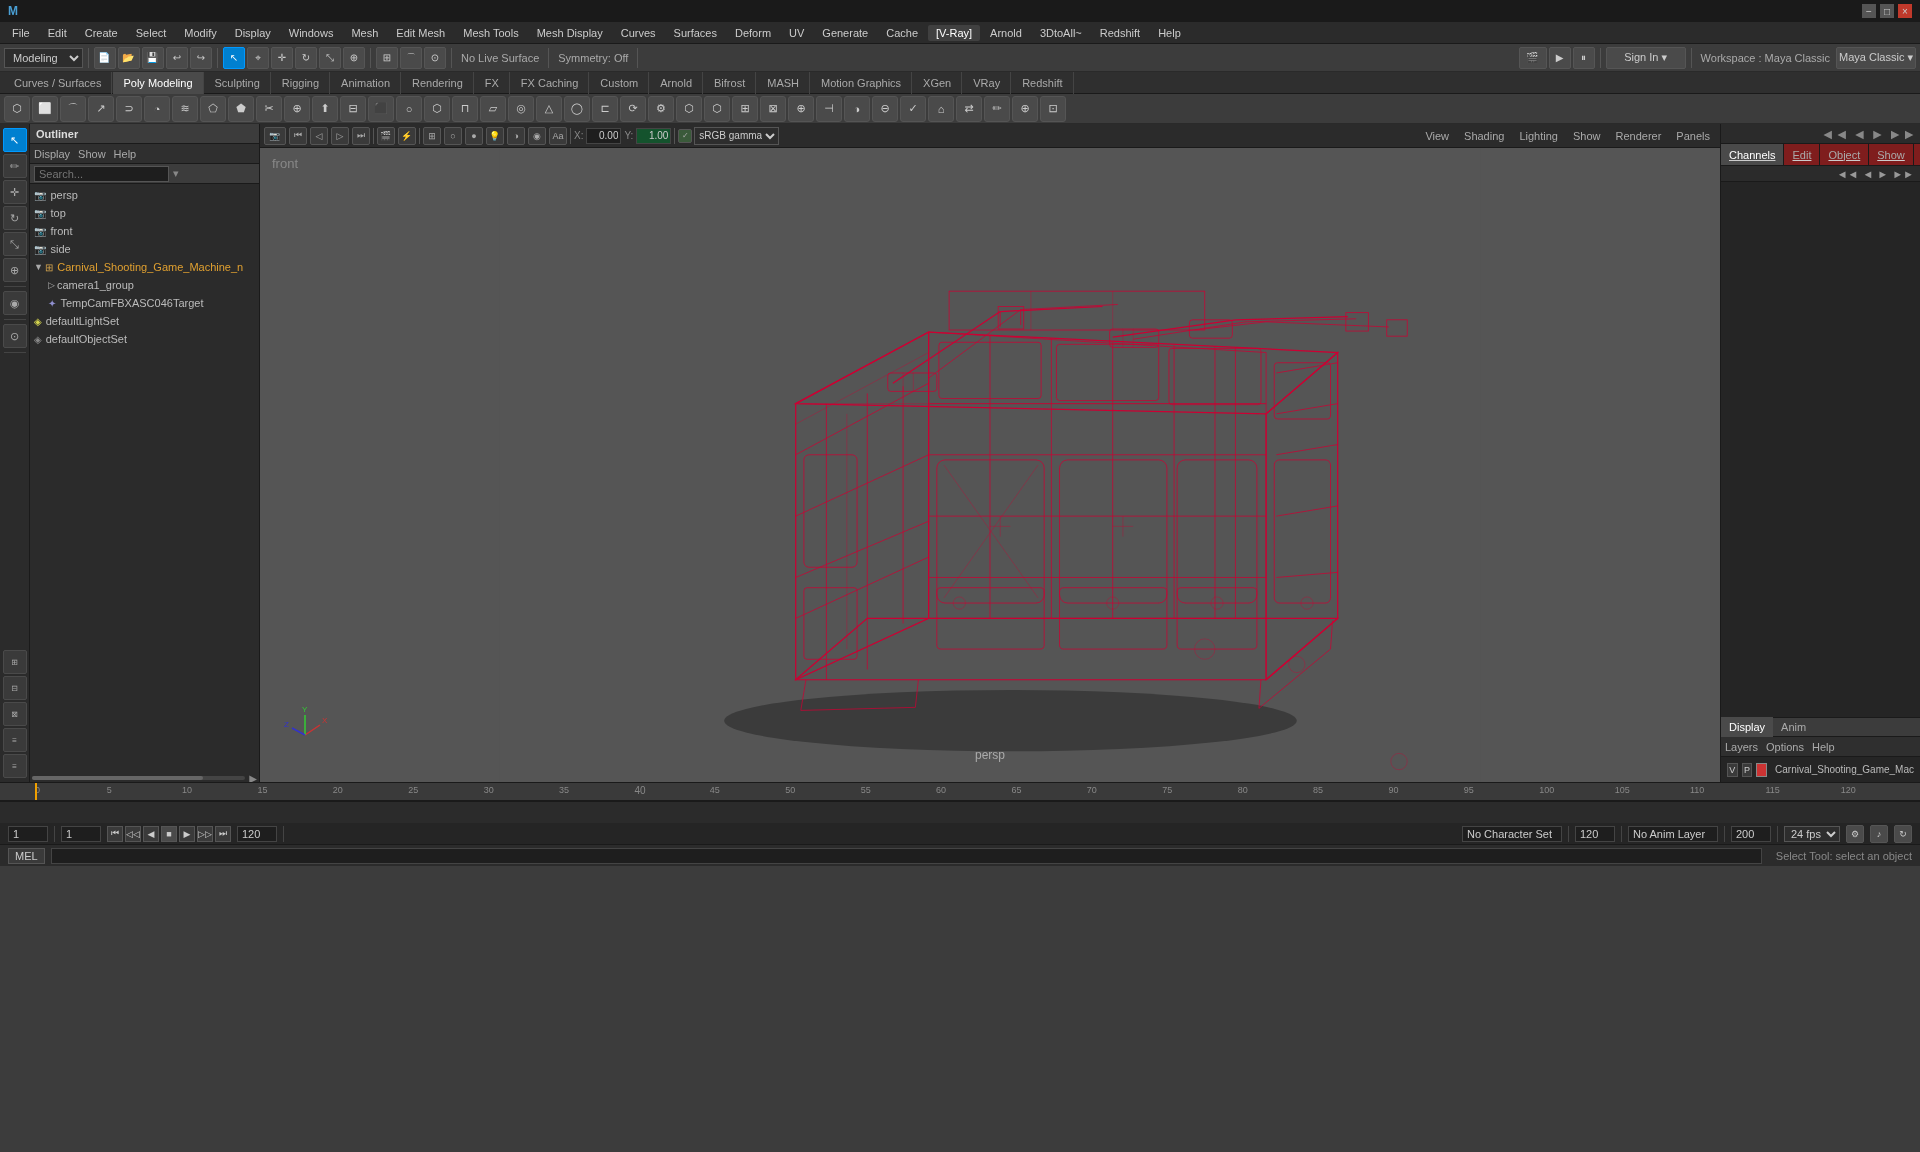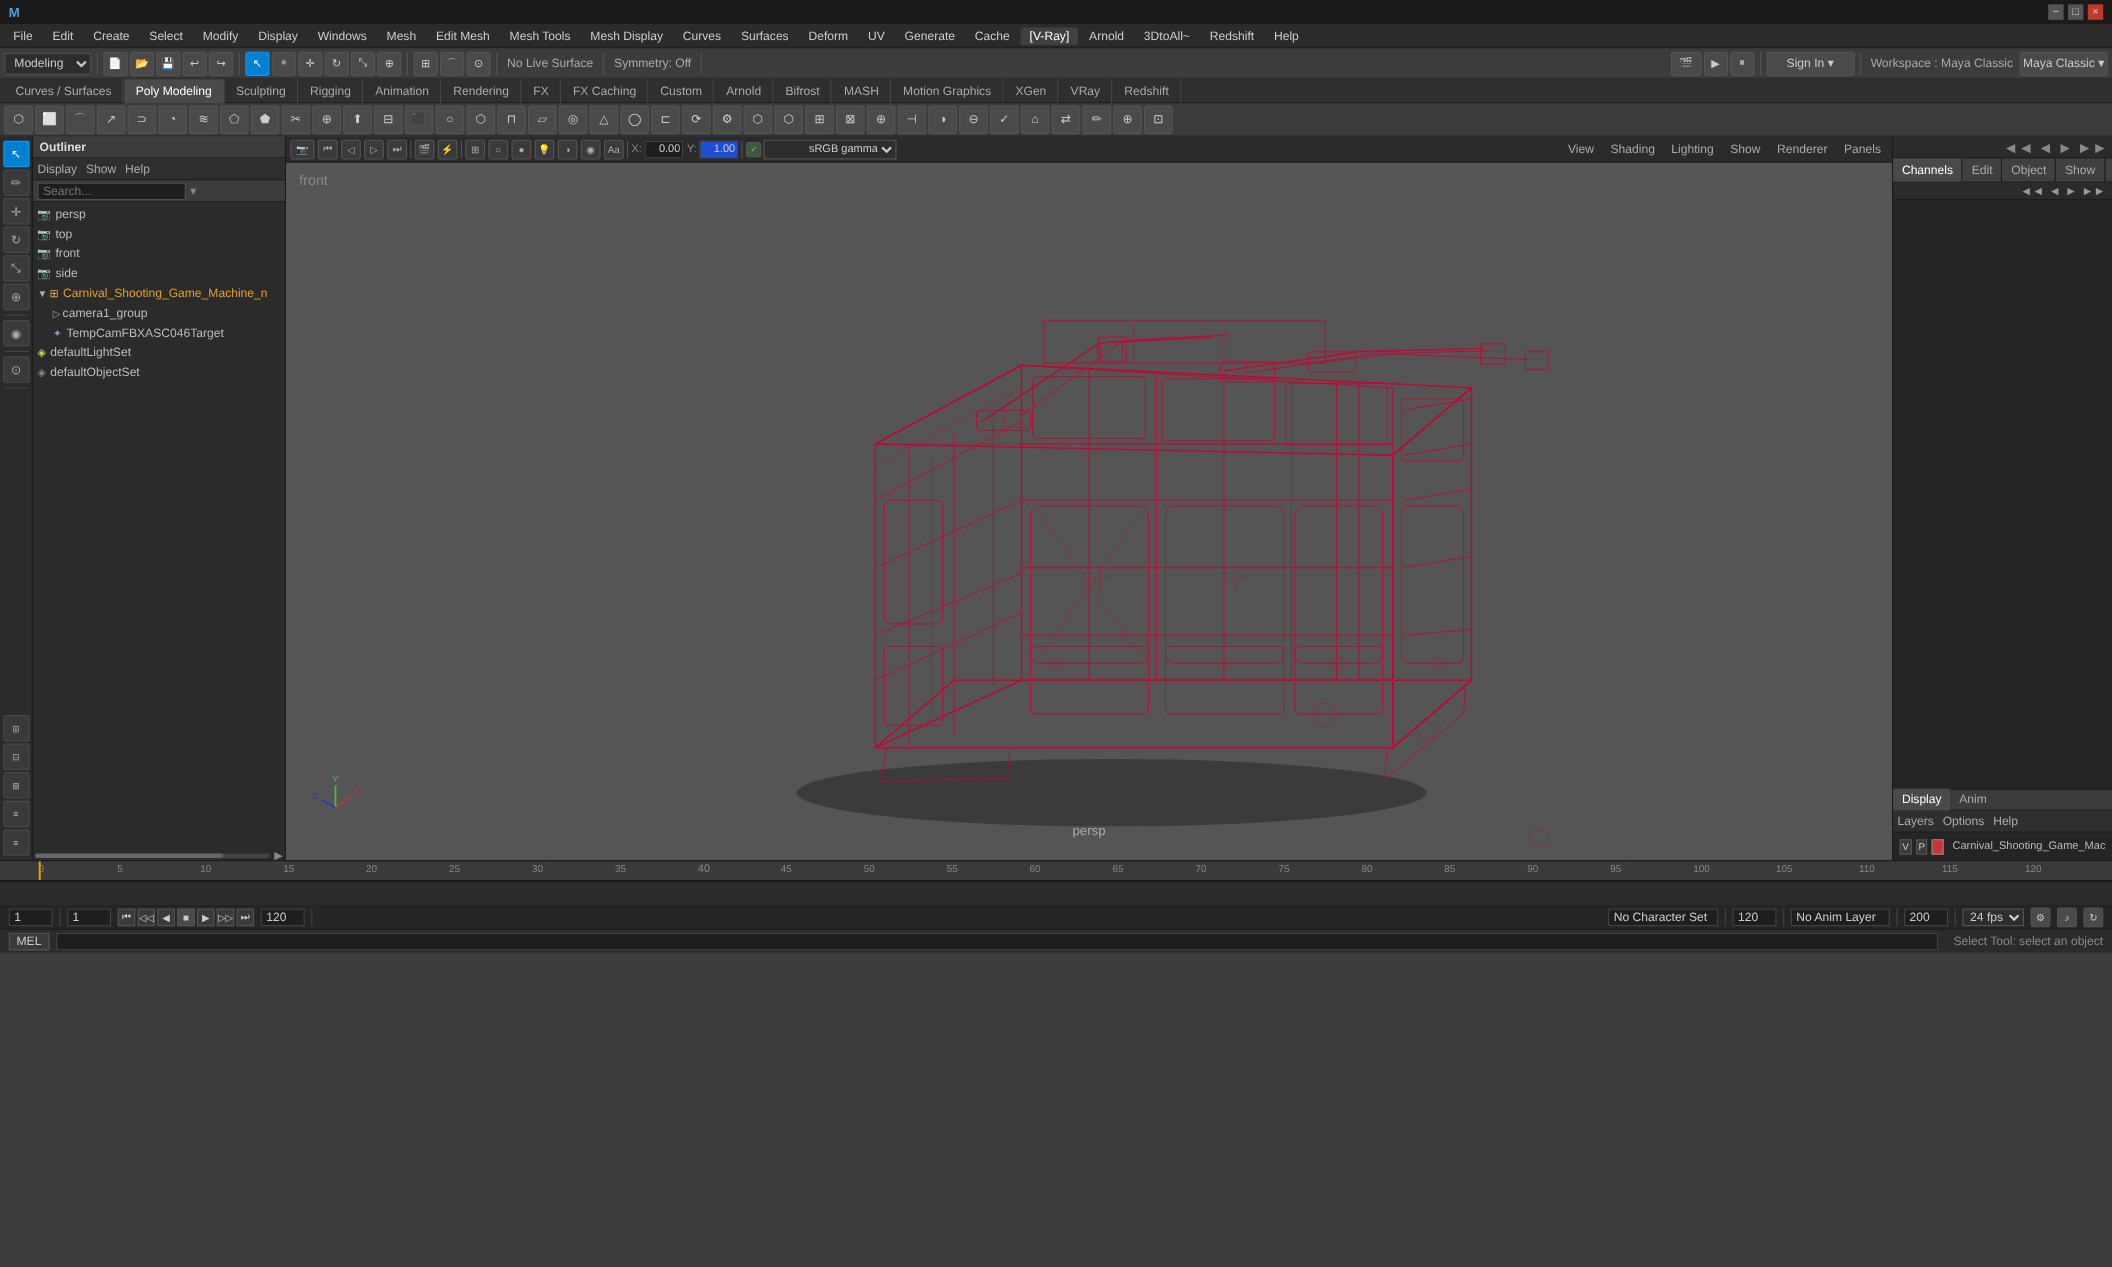--- a/index.html
+++ b/index.html
@@ -290,23 +290,24 @@
     
     #right-panel {
       width: 200px;
       background: #2b2b2b;
       border-left: 1px solid #1a1a1a;
       display: flex;
       flex-direction: column;
     }
     #right-tabs {
       height: 22px;
-      background: #404040;
-      display: flex;
-      border-bottom: 1px solid #1a1a1a;
+      background: #7f1d1d;
+      display: flex;
+      border-bottom: 1px solid #1a1a1a;
+      text-decoration: underline;
     }
     .rt-tab {
       padding: 0 8px;
       display: flex; align-items: center;
       font-size: 11px; color: #aaa;
       cursor: pointer; border-right: 1px solid #1a1a1a;
     }
     .rt-tab.active { color: #fff; background: #4a4a4a; }
     #right-attr-header {
       height: 16px;
@@ -749,26 +750,26 @@
       <div class="vp-btn">●</div>
       <div class="vp-btn">💡</div>
       <div class="vp-btn">◑</div>
       <div class="vp-btn">◉</div>
       <div class="vp-btn">Aa</div>
       <div class="vp-sep"></div>
       <div style="display:flex; align-items:center; gap:3px;">
         <span style="color:#888; font-size:10px;">X:</span>
         <input type="text" value="0.00" style="width: 35px; background: rgb(30, 30, 30); border: 1px solid rgb(68, 68, 68); color: rgb(204, 204, 204); height: 16px; font-size: 10px; padding: 0px 2px; text-align: right;">
         <span style="color:#888; font-size:10px;">Y:</span>
-        <input type="text" value="1.00" style="width: 35px; background: #1d4ed8; border: 1px solid rgb(68, 68, 68); color: rgb(204, 204, 204); height: 16px; font-size: 10px; padding: 0px 2px; text-align: right;">
+        <input type="text" value="1.00" style="width: 35px; background: #14532d; border: 1px solid rgb(68, 68, 68); color: rgb(204, 204, 204); height: 16px; font-size: 10px; padding: 0px 2px; text-align: right;">
       </div>
       <div class="vp-sep"></div>
       <div style="display:flex; align-items:center; gap:2px;">
         <div class="vp-btn" style="width:14px; height:14px; background:#3a5a3a; font-size:8px;">✓</div>
-        <select style="background:#2d2d2d; border:1px solid #555; color:#ccc; height:18px; font-size:10px;padding-left:36px;">
+        <select style="background:#2d2d2d; border:1px solid #555; color:#ccc; height:18px; font-size:10px;">
           <option>sRGB gamma</option>
         </select>
       </div>
       <div style="flex:1"></div>
       <div style="display:flex; align-items:center; gap:3px;">
         <span class="vp-menu">View</span>
         <span class="vp-menu">Shading</span>
         <span class="vp-menu">Lighting</span>
         <span class="vp-menu">Show</span>
         <span class="vp-menu">Renderer</span>

